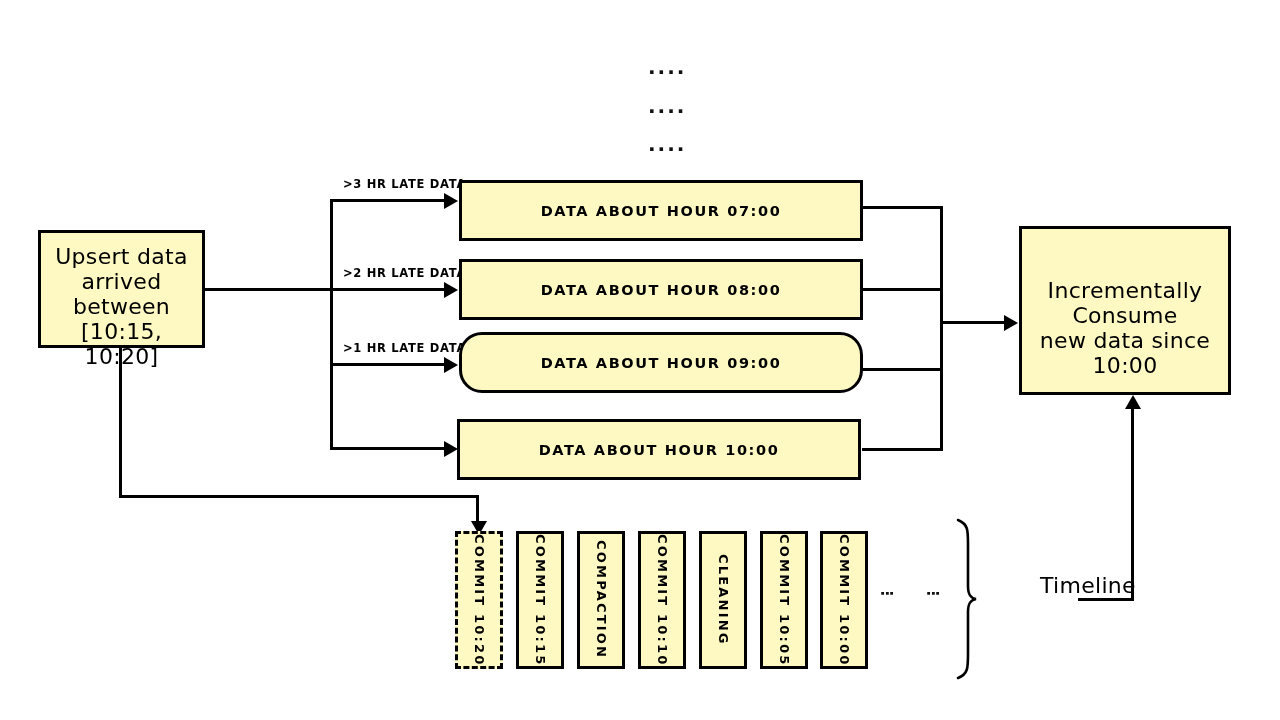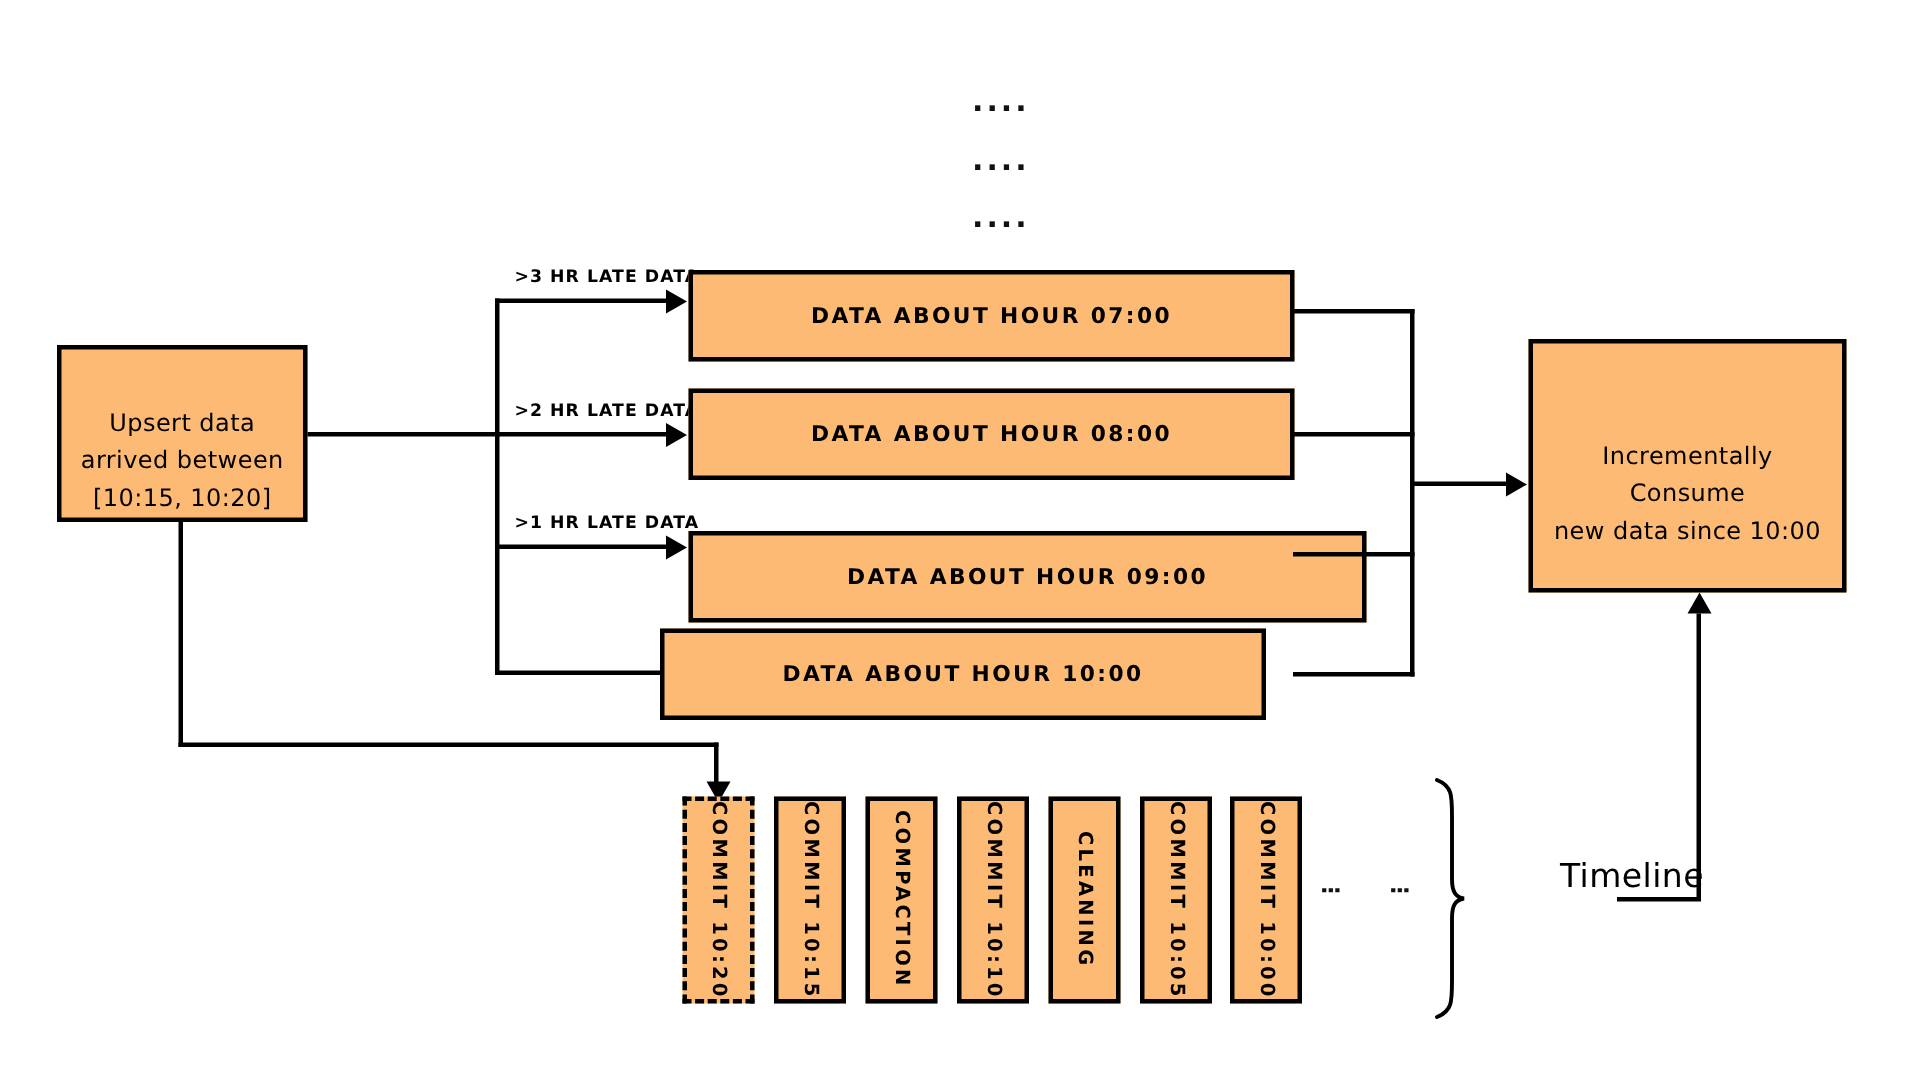--- a/index.html
+++ b/index.html
@@ -15,21 +15,21 @@
     background: #ffffff;
     overflow: hidden;
     font-family: "DejaVu Sans", sans-serif;
   }
 
   
   .box {
     position: absolute;
     box-sizing: border-box;
     border: 3px solid #000;
-    background: #fdba74;
+    background: #fef9c3;
     display: flex;
     align-items: center;
     justify-content: center;
     text-align: center;
   }
   .box.dashed {
     border-style: dashed;
     border-width: 3px;
   }
   .hline {
@@ -64,21 +64,21 @@
     border-bottom: 14px solid #000;
   }
 
   
   .handwritten {
     font-family: "DejaVu Sans", sans-serif;
     color: #000;
     letter-spacing: 0.3px;
   }
   .node-text {
-    font-size: 16px;
+    font-size: 22px;
     line-height: 25px;
     white-space: pre-line;
     padding: 0 6px;
     margin-top: 35px;
   }
   .bar-text {
     font-size: 14.5px;
     font-weight: 700;
     letter-spacing: 1.6px;
   }
@@ -158,24 +158,24 @@
 
   <div class="hline" style="left:330px; top:447px; width:115px;"></div>
   <div class="arrow-right" style="left:444px; top:440.5px;"></div>
 
   <div class="box" style="left:459px; top:180px; width:404px; height:61px;">
     <div class="handwritten bar-text">DATA ABOUT HOUR 07:00</div>
   </div>
   <div class="box" style="left:459px; top:259px; width:404px; height:61px;justify-content:center;">
     <div class="handwritten bar-text">DATA ABOUT HOUR 08:00</div>
   </div>
-  <div class="box" style="left:459px; top:354px; width:452px; height:61px;">
+  <div class="box" style="left:459px; top:332px; width:404px; height:61px;border-radius:23px;">
     <div class="handwritten bar-text">DATA ABOUT HOUR 09:00</div>
   </div>
-  <div class="box" style="left:440px; top:419px; width:404px; height:61px;">
+  <div class="box" style="left:457px; top:419px; width:404px; height:61px;">
     <div class="handwritten bar-text">DATA ABOUT HOUR 10:00</div>
   </div>
 
   <div class="hline" style="left:862px; top:206px; width:81px;"></div>
   <div class="hline" style="left:862px; top:288px; width:81px;"></div>
   <div class="hline" style="left:862px; top:368px; width:81px;"></div>
   <div class="hline" style="left:862px; top:448px; width:81px;"></div>
   <div class="vline" style="left:940px; top:206px; height:245px;"></div>
 
   <div class="hline" style="left:940px; top:321px; width:66px;"></div>

